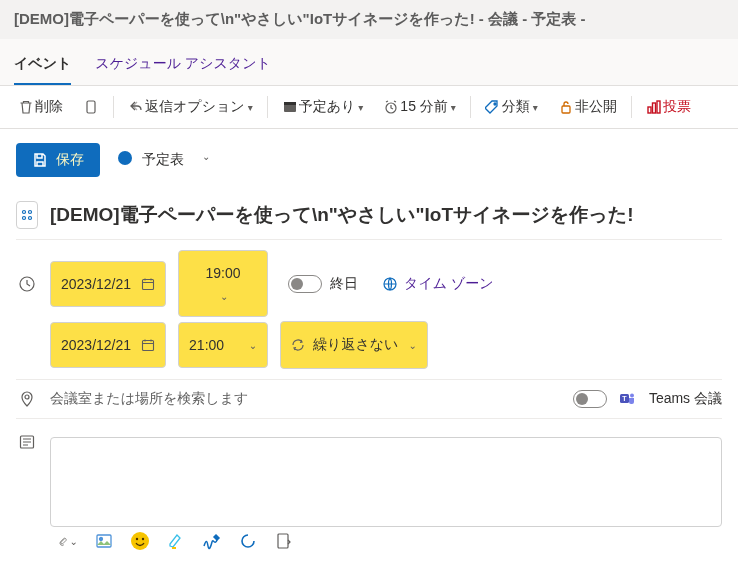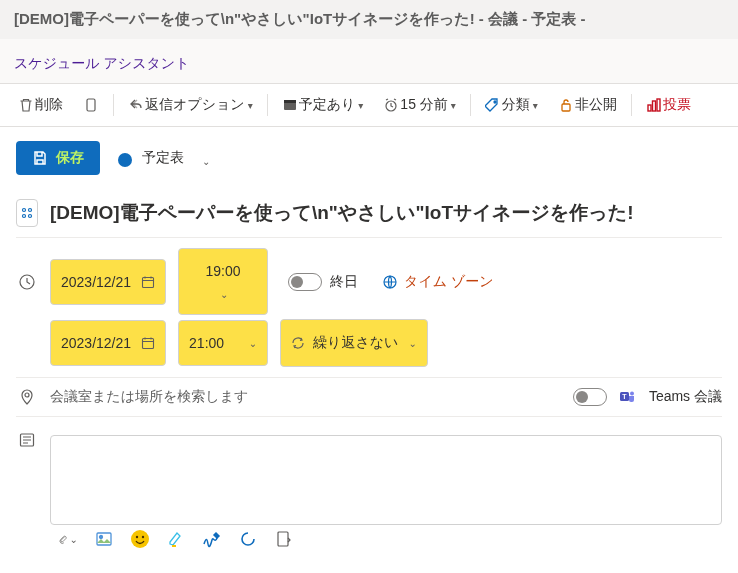--- a/index.html
+++ b/index.html
@@ -78,31 +78,31 @@
     display: flex;
     align-items: center;
     gap: 18px;
     padding: 14px 16px;
   }
   .save-btn {
     display: inline-flex;
     align-items: center;
     gap: 8px;
     background: #0f6cbd;
-    color: #bef264;
+    color: #fef9c3;
     border: none;
     padding: 8px 16px;
     border-radius: 4px;
     font-size: 14px;
-    font-weight: 700;
+    font-weight: 400;
     cursor: pointer;
   }
   .calendar-pill {
     display: inline-flex;
-    align-items: flex-end;
+    align-items: flex-start;
     gap: 10px;
     color: #323130;
   }
   .dot-blue {
     width: 14px; height: 14px; border-radius: 50%;
     background: #0f6cbd;
   }
   .form {
     padding: 0 16px 10px 16px;
   }
@@ -150,21 +150,21 @@
     background: #fde047;
   }
   .toggle {
     width: 34px; height: 18px; border-radius: 10px; background: #fff;
     border: 1px solid #8a8886; position: relative; flex-shrink:0;
   }
   .toggle::after {
     content:""; position:absolute; width:12px; height:12px; border-radius:50%;
     background:#8a8886; top:2px; left:2px;
   }
-  .timezone-link { color: #c2410c; cursor:pointer; display:inline-flex; align-items:center; gap:6px;}
+  .timezone-link { color: #4c1d95; cursor:pointer; display:inline-flex; align-items:center; gap:6px;}
   .indent-row {
     display: flex;
     align-items: center;
     gap: 12px;
     padding: 0 0 10px 34px;
   }
   .location-text { flex:1; color:#616161; font-size:14px;}
   .teams-block { display:inline-flex; align-items:center; gap:12px; }
   .body-area {
     margin: 8px 0 0 34px;
@@ -187,20 +187,21 @@
     display:flex;align-items:center;justify-content:center;color:#0f6cbd;font-size:11px;
   }
   svg { display:block; }
 </style>
 </head>
 <body>
 
 <div class="title-bar">[DEMO]電子ペーパーを使って\n"やさしい"IoTサイネージを作った! - 会議 - 予定表 - </div>
 
 <div class="tabs">
+  <div class="tab active">イベント</div>
   <div class="tab">スケジュール アシスタント</div>
 </div>
 
 <div class="toolbar">
   <button class="toolbar-btn">
     <span class="toolbar-icon">
       <svg width="16" height="16" viewBox="0 0 16 16" fill="none" stroke="#605e5c" stroke-width="1.2">
         <path d="M2.5 4h11M5.5 4V2.5h5V4M4 4l1 10h6l1-10"></path>
       </svg>
     </span>

